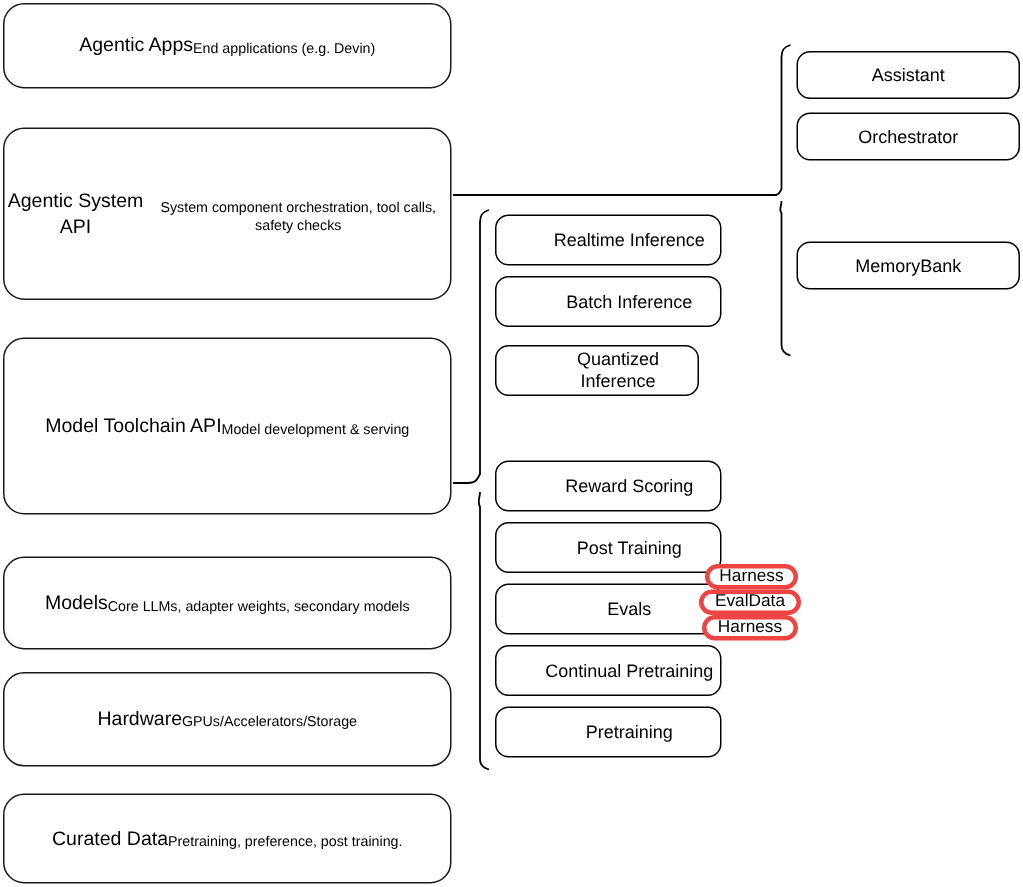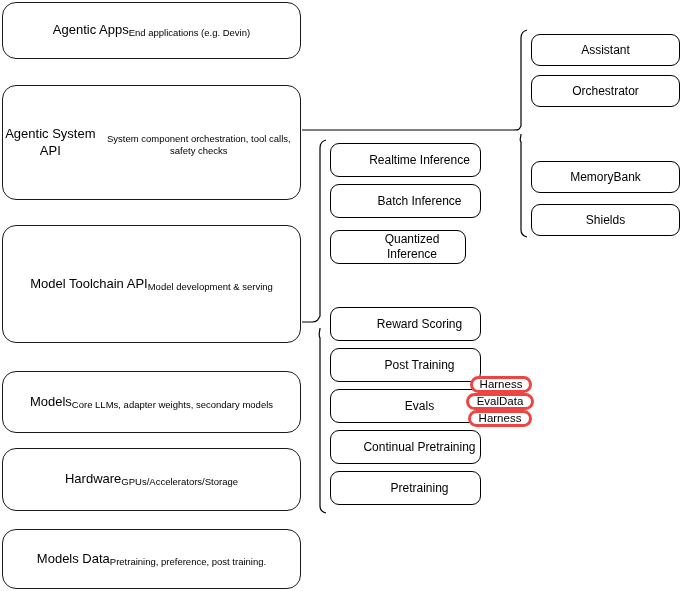--- a/index.html
+++ b/index.html
@@ -117,21 +117,21 @@
     <div class="title">Models</div>
     <div class="subtitle">Core LLMs, adapter weights, secondary models</div>
   </div>
 
   <div class="node layer" style="left:2px;top:448px;width:299px;height:63px">
     <div class="title">Hardware</div>
     <div class="subtitle">GPUs/Accelerators/Storage</div>
   </div>
 
   <div class="node layer" style="left:2px;top:529px;width:299px;height:60px">
-    <div class="title">Models Data</div>
+    <div class="title">Curated Data</div>
     <div class="subtitle">Pretraining, preference, post training.</div>
   </div>
 
   <div class="node cap mid" style="left:330px;top:143px;width:151px">
     <span>Realtime Inference</span>
   </div>
   <div class="node cap mid" style="left:330px;top:184px;width:151px">
     <span>Batch Inference</span>
   </div>
   <div class="node cap mid" style="left:330px;top:230px;width:136px">
@@ -165,17 +165,14 @@
 
   <div class="node cap right" style="left:531px;top:34px;width:149px">
     <span>Assistant</span>
   </div>
   <div class="node cap right" style="left:531px;top:75px;width:149px">
     <span>Orchestrator</span>
   </div>
   <div class="node cap right" style="left:531px;top:161px;width:149px">
     <span>MemoryBank</span>
   </div>
-  <div class="node cap right" style="left:531px;top:204px;width:149px">
-    <span>Shields</span>
-  </div>
 
 </div>
 
 </body></html>

